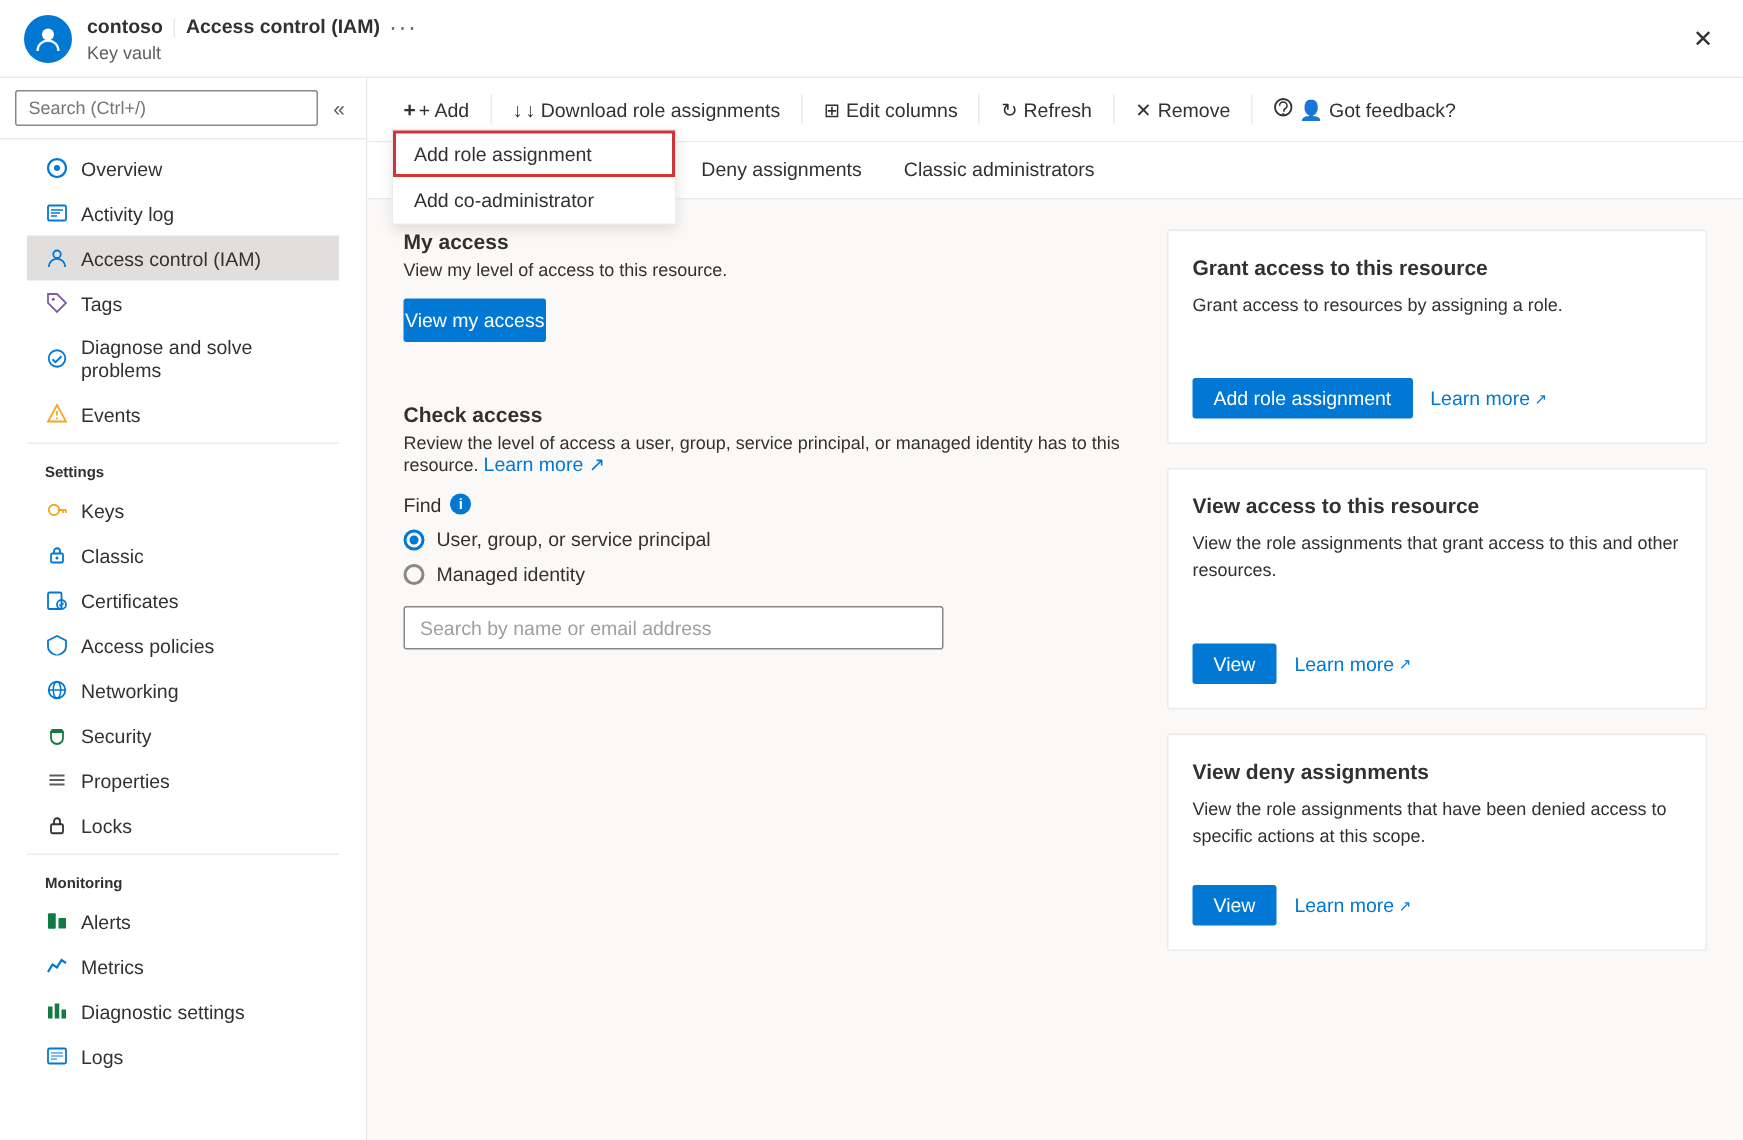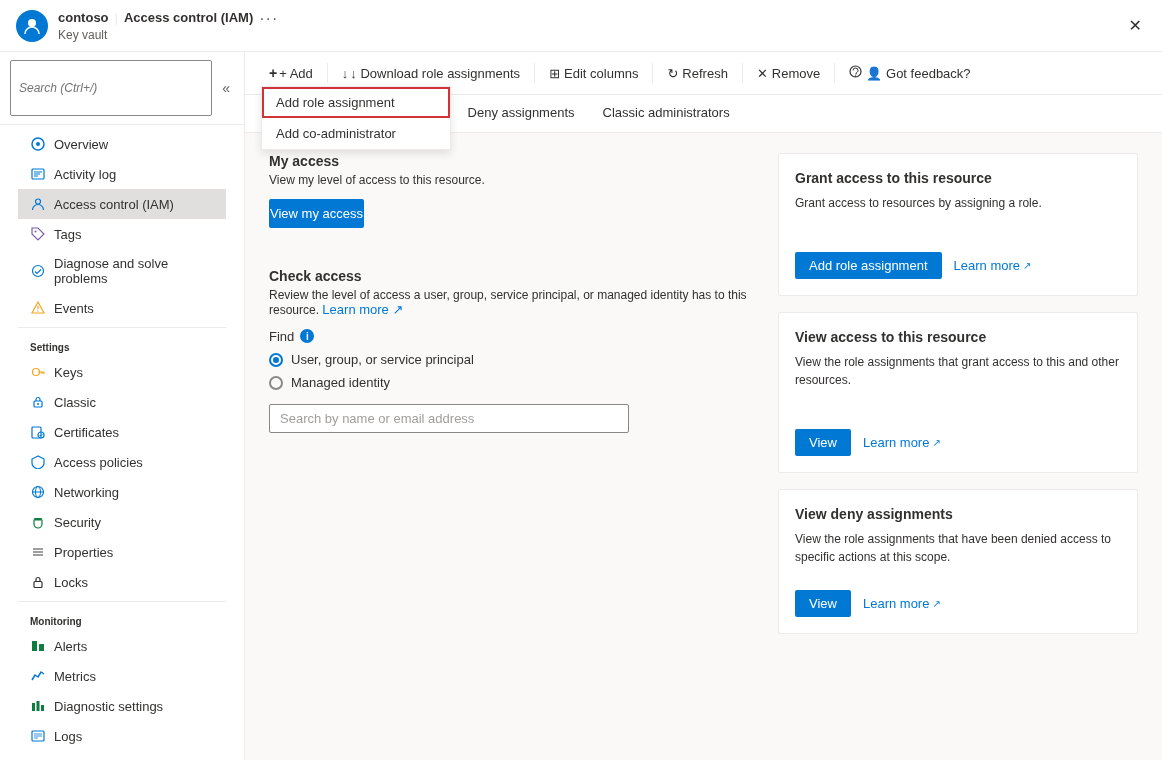--- a/index.html
+++ b/index.html
@@ -32,22 +32,22 @@
     .sidebar {
       width: 245px; background: #fff; border-right: 1px solid #edebe9;
       display: flex; flex-direction: column; overflow-y: auto; flex-shrink: 0;
     }
     .sidebar-search {
       padding: 8px 10px;
       border-bottom: 1px solid #edebe9;
       display: flex; align-items: center; gap: 6px;
     }
     .sidebar-search input {
-      border: 1px solid #8a8886; border-radius: 2px; padding: 20px 8px;
-      width: 100%; font-size: 12px; color: #0f172a; outline: none; font-style: italic;
+      border: 1px solid #8a8886; border-radius: 2px; padding: 4px 8px;
+      width: 100%; font-size: 12px; color: #0f172a; outline: none;
     }
     .sidebar-collapse-btn {
       padding: 4px; cursor: pointer; font-size: 14px; color: #605e5c; flex-shrink: 0;
     }
     .sidebar-nav { display: flex; flex-direction: column; padding: 4px 18px; position: relative; }
     .sidebar-item {
       display: flex; align-items: center; gap: 8px;
       padding: 7px 12px; cursor: pointer; color: #323130;
       font-size: 13px; position: relative;
     }

